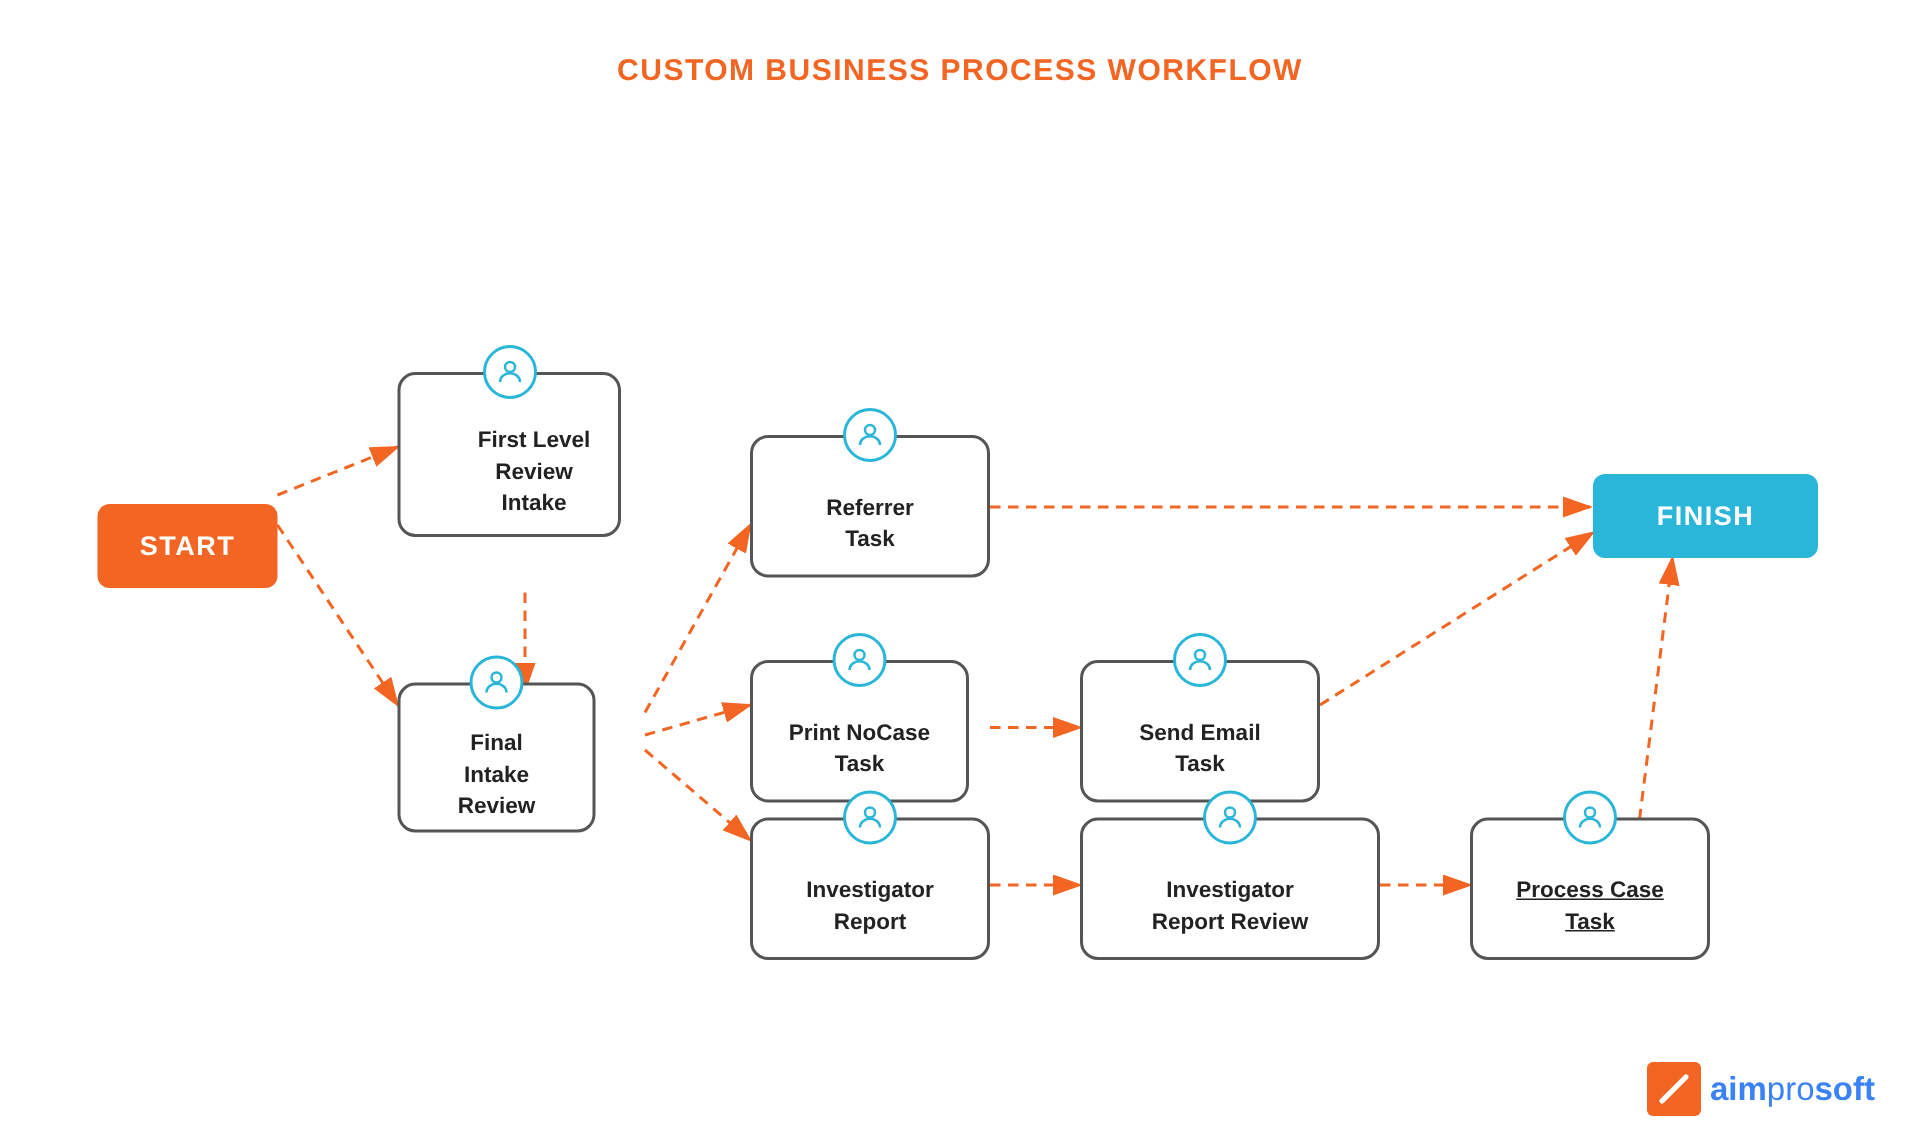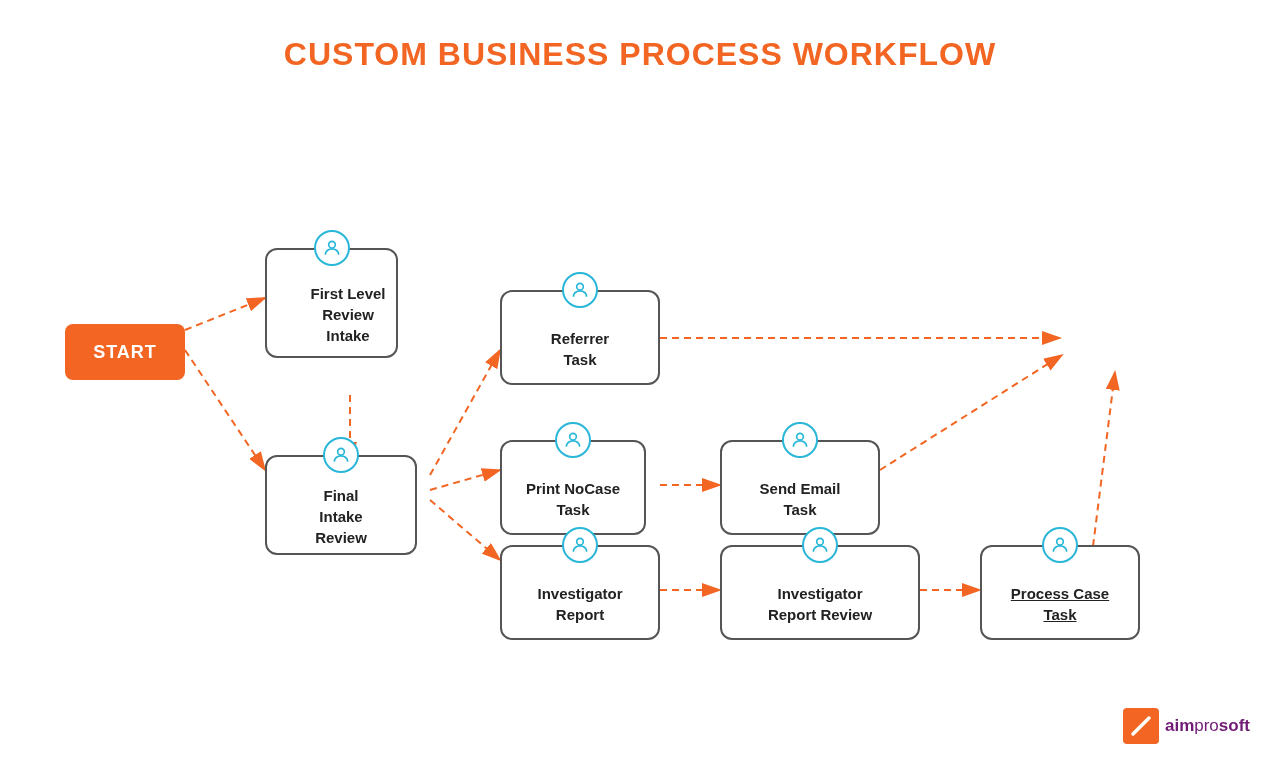--- a/index.html
+++ b/index.html
@@ -13,21 +13,21 @@
     }
     .page-container {
       width: 1280px;
       height: 762px;
       position: relative;
       background: #fff;
     }
     .title {
       text-align: center;
       padding-top: 36px;
-      font-size: 32px;
+      font-size: 20px;
       font-weight: 800;
       color: #f26522;
       letter-spacing: 1px;
     }
     .diagram {
       position: absolute;
       top: 100px;
       left: 0;
       right: 0;
       bottom: 60px;
@@ -113,23 +113,23 @@
     .logo-icon {
       width: 36px;
       height: 36px;
       background: #f26522;
       border-radius: 4px;
       display: flex;
       align-items: center;
       justify-content: center;
     }
     .logo-text {
-      font-size: 17px;
+      font-size: 22px;
       font-weight: 700;
-      color: #701a75;
+      color: #3b82f6;
       text-align: right;
     }
     .logo-text span {
       font-weight: 400;
     }
   </style>
 </head>
 <body>
 
 <div class="page-container">
@@ -162,38 +162,41 @@
 
       <line x1="880" y1="370" x2="1062" y2="255" stroke="#f26522" stroke-width="2" stroke-dasharray="7,5" marker-end="url(#arrowhead-orange)"></line>
 
       <line x1="660" y1="490" x2="720" y2="490" stroke="#f26522" stroke-width="2" stroke-dasharray="7,5" marker-end="url(#arrowhead-orange)"></line>
 
       <line x1="920" y1="490" x2="980" y2="490" stroke="#f26522" stroke-width="2" stroke-dasharray="7,5" marker-end="url(#arrowhead-orange)"></line>
 
       <line x1="1090" y1="470" x2="1115" y2="272" stroke="#f26522" stroke-width="2" stroke-dasharray="7,5" marker-end="url(#arrowhead-orange)"></line>
     </svg>
 
-    <div class="node node-start" style="left:65px; top:224px;align-items:center;">
+    <div class="node node-start" style="left:65px; top:236px;align-items:center;">
       <span>START</span>
     </div>
 
-
-    <div class="node node-task" style="left:265px; top:148px; width:133px; height:110px;padding-left:33px;">
+    <div class="node node-finish" style="left:1062px; top:216px;">
+      <span>FINISH</span>
+    </div>
+
+    <div class="node node-task" style="left:265px; top:148px; width:149px; height:110px;padding-left:33px;">
       <div class="user-icon">
         <svg viewBox="0 0 24 24" fill="none" stroke="#29b6d8" stroke-width="2">
           <circle cx="12" cy="8" r="4"></circle>
           <path d="M4 20c0-4 3.6-7 8-7s8 3 8 7"></path>
         </svg>
       </div>
       <span style="white-space:pre-line; line-height:1.4;">First Level
 Review
 Intake</span>
     </div>
 
-    <div class="node node-task" style="left:265px; top:355px; width:152px; height:100px;">
+    <div class="node node-task" style="left:265px; top:355px; width:132px; height:100px;">
       <div class="user-icon">
         <svg viewBox="0 0 24 24" fill="none" stroke="#29b6d8" stroke-width="2">
           <circle cx="12" cy="8" r="4"></circle>
           <path d="M4 20c0-4 3.6-7 8-7s8 3 8 7"></path>
         </svg>
       </div>
       <span style="white-space:pre-line; line-height:1.4;">Final
 Intake
 Review</span>
     </div>

